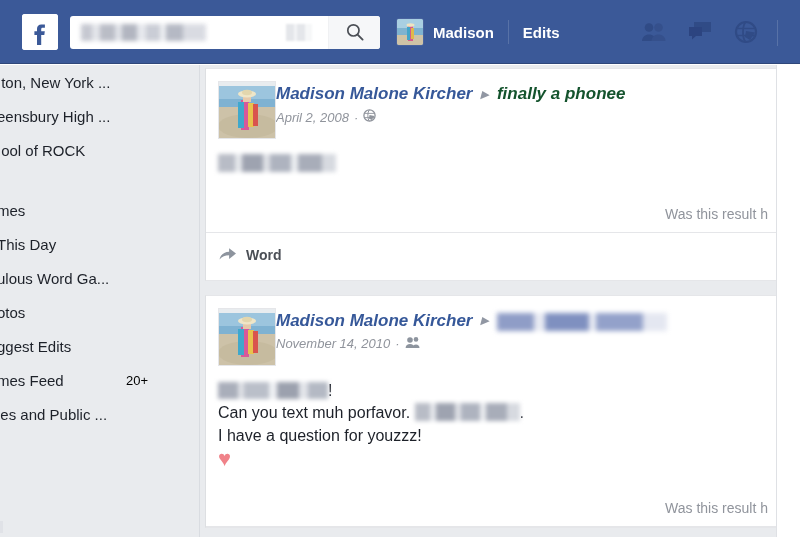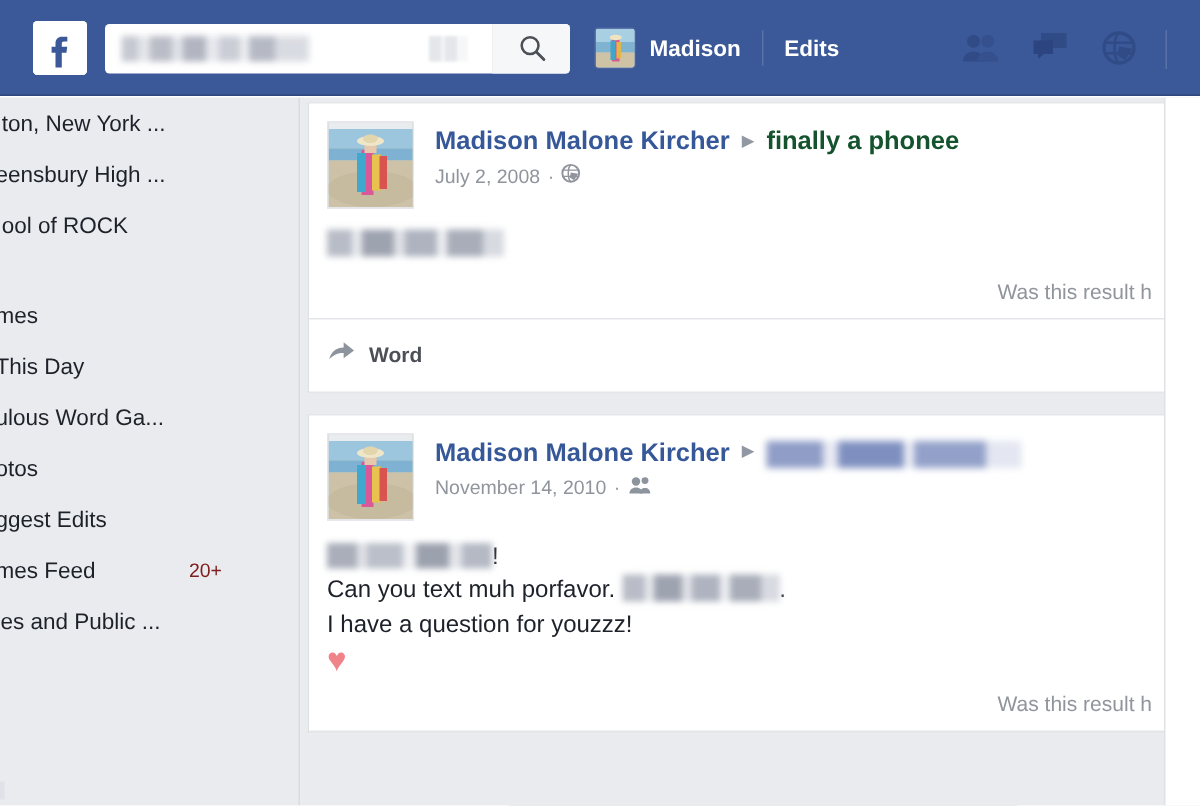--- a/index.html
+++ b/index.html
@@ -118,21 +118,21 @@
     color: #1d2129;
     white-space: nowrap;
     
     position: relative;
     left: -3px;
   }
   .side-badge {
     position: absolute; right: 52px; top: 50%;
     transform: translateY(-50%);
     font-size: 13px;
-    color: #7f1d1d;
+    color: #000000;
   }
   .side-gap { height: 26px; }
   .side-section {
     height: 32px;
     display: flex; align-items: flex-end;
     padding-bottom: 4px;
   }
   .side-section-label {
     font-size: 12px;
     font-weight: bold;
@@ -169,21 +169,21 @@
 
   .post-head { display: flex; align-items: flex-start; }
   .post-avatar {
     width: 58px; height: 58px;
     border: 1px solid #e5e6e9;
     flex: 0 0 auto;
     overflow: hidden;
     position: relative;
     background: #cfd8e3;
   }
-  .post-head-txt { margin-left: 14px; padding-top: 3px; }
+  .post-head-txt { padding-top: 3px; font-style: italic; }
   .post-title-row { display: flex; align-items: center; white-space: nowrap; }
   .poster-name {
     color: #365899;
     font-size: 17px;
     font-weight: bold;
   }
   .caret {
     margin: 0 8px;
     color: #9197a3;
     font-size: 11px;
@@ -237,20 +237,21 @@
   .heart { color: #f08289; font-size: 22px; line-height: 1; }
 
   .result-row {
     display: flex; justify-content: flex-end;
     padding: 10px 0 10px 0;
   }
   .result-text {
     font-size: 14px;
     color: #90949c;
     white-space: nowrap;
+    margin-top: 20px;
   }
   .divider { height: 1px; background: #e5e6e9; margin: 0 -12px; }
 
   .share-row {
     display: flex; align-items: center;
     padding: 12px 0 14px 0;
     gap: 9px;
   }
   .share-label { font-size: 14px; font-weight: bold; color: #4b4f56; }
 
@@ -404,21 +405,21 @@
               <ellipse cx="28" cy="10.5" rx="5" ry="2.8" fill="#e3d6ad"></ellipse>
             </svg>
           </div>
           <div class="post-head-txt">
             <div class="post-title-row">
               <span class="poster-name">Madison Malone Kircher</span>
               <span class="caret">▶</span>
               <span class="target-name">finally a phonee</span>
             </div>
             <div class="post-date">
-              <span>July 2, 2008</span>
+              <span>April 2, 2008</span>
               <span class="dot-sep">·</span>
               <span>
                 <svg width="13" height="13" viewBox="0 0 13 13">
                   <circle cx="6.5" cy="6.5" r="5.6" fill="none" stroke="#90949c" stroke-width="1.3"></circle>
                   <path d="M6.5.9c-2.2 1.8-2.2 9.4 0 11.2" fill="none" stroke="#90949c" stroke-width="1"></path>
                   <path d="M1.3 4.4h10.4M1.3 8.6h10.4" stroke="#90949c" stroke-width=".9"></path>
                   <path d="M6.5 6l5 .9-2.8 4.2-2.8-1.7z" fill="#90949c"></path>
                 </svg>
               </span>
             </div>

